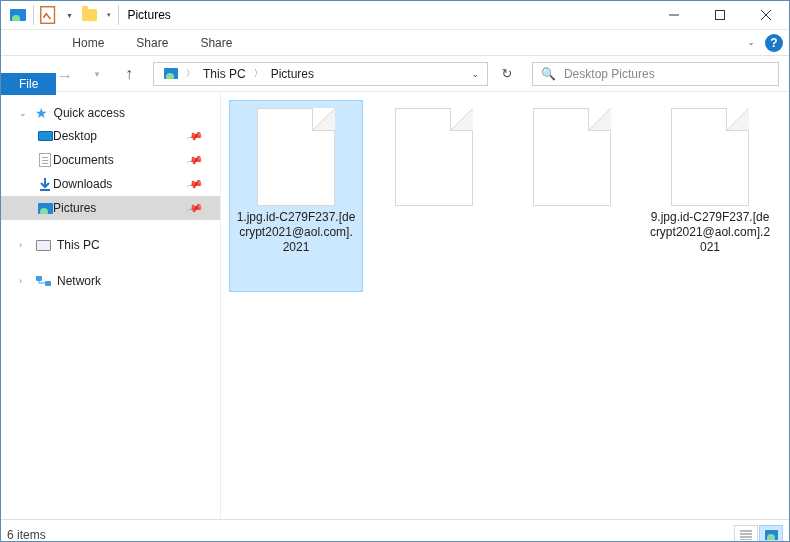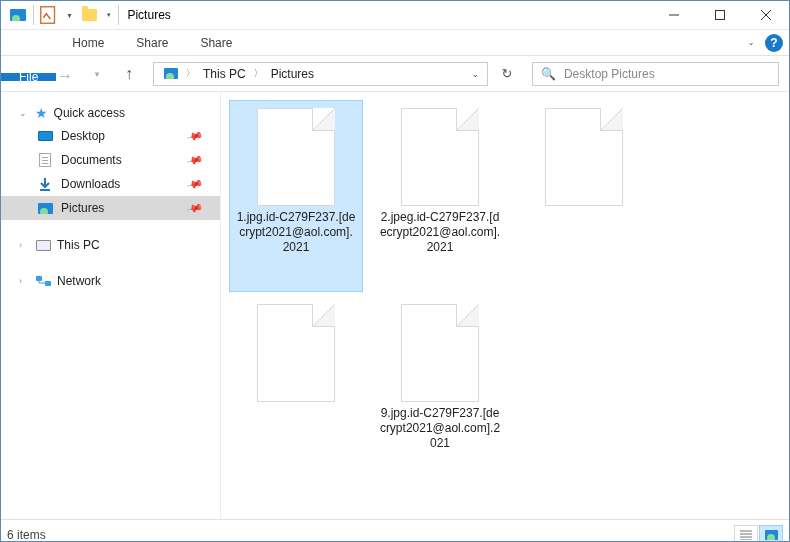--- a/index.html
+++ b/index.html
@@ -9,47 +9,47 @@
     .titlebar-icons { display: flex; align-items: center; padding-left: 6px; gap: 2px; }
     .tbi { width: 22px; height: 22px; display: flex; align-items: center; justify-content: center; font-size: 10px; }
     .tbi-sep { width: 1px; height: 20px; background: #d0d0d0; margin: 0 2px; }
     .dropdown-caret { font-size: 7px; color: #555; padding: 0 4px; }
     .title-text { font-size: 12px; color: #000; padding-left: 6px; }
     .win-controls { margin-left: auto; display: flex; }
     .win-btn { width: 46px; height: 29px; display: flex; align-items: center; justify-content: center; }
     .win-btn svg { width: 10px; height: 10px; }
     
     .ribbon { height: 26px; background: #fff; display: flex; align-items: stretch; border-bottom: 1px solid #e2e2e2; position: relative; }
-    .file-tab { background: #1979ca; color: #fff; font-size: 12px; padding: 4px 18px; display: flex; align-items: center; margin-top: 43px; }
+    .file-tab { background: #1979ca; color: #fff; font-size: 12px; padding: 11px 18px; display: flex; align-items: center; margin-top: 43px; }
     .ribbon-tab { font-size: 12px; color: #404040; padding: 0 16px; display: flex; align-items: center; }
     .ribbon-right { margin-left: auto; display: flex; align-items: center; padding-right: 6px; gap: 2px; }
     .ribbon-caret { font-size: 8px; color: #555; width: 24px; text-align: center; }
     .help-icon { width: 18px; height: 18px; border-radius: 50%; background: #1979ca; color: #fff; font-size: 12px; font-weight: bold; display: flex; align-items: center; justify-content: center; }
     
     .navbar { height: 36px; background: #fff; display: flex; align-items: center; padding: 0 10px 0 18px; gap: 4px; border-bottom: 1px solid #e8e8e8; }
     .nav-arrow { width: 28px; height: 28px; display:flex; align-items:center; justify-content:center; color: #aaa; font-size: 16px; }
     .nav-arrow.enabled { color: #555; }
     .breadcrumb { flex: 0 0 auto; display: flex; align-items: center; height: 24px; border: 1px solid #ccc; padding: 0 4px; width: 335px; margin-left: 6px; }
     .crumb { font-size: 12px; padding: 0 6px; color: #222; display: flex; align-items: center; gap: 6px; }
     .crumb-sep { color: #666; font-size: 9px; padding: 0 2px; }
     .bc-right { margin-left: auto; display: flex; align-items: center; gap: 10px; padding-right: 4px; color: #555; font-size: 9px; }
     .refresh { width: 30px; display:flex; justify-content:center; font-size:13px; color:#555; }
     .searchbox { flex: 1; height: 24px; border: 1px solid #ccc; display: flex; align-items: center; padding: 0 8px; margin-left: 6px; color: #888; font-size: 12px; gap: 8px; }
     
     .body { display: flex; height: 427px; }
     .sidebar { width: 220px; padding: 10px 0 0 18px; border-right: 1px solid #eee; overflow:hidden; }
-    .side-item { display: flex; align-items: center; height: 24px; font-size: 12px; color: #222; padding-left: 18px; gap: 8px; position: relative; }
+    .side-item { display: flex; align-items: center; height: 24px; font-size: 12px; color: #222; padding-left: 18px; position: relative; }
     .side-item.selected { background: #d9d9d9; margin-left:-18px; padding-left:36px; }
     .side-header { display: flex; align-items: center; height: 22px; font-size: 12px; color: #222; gap: 6px; }
     .side-header .caret { font-size: 9px; color: #888; width:10px; }
     .pin { margin-left: auto; margin-right: 18px; color: #888; font-size: 11px; transform: rotate(30deg); }
     .side-group-sp { height: 14px; }
     .ic { width: 16px; height: 14px; display: inline-flex; align-items:center; justify-content:center; }
     
-    .content { flex: 1; padding: 8px 0 0 8px; display: flex; flex-wrap: wrap; align-content: flex-start; gap: 4px 10px; }
+    .content { flex: 1; padding: 8px 0 0 8px; display: flex; flex-wrap: wrap; align-content: flex-start; gap: 4px 4px; }
     .file-item { width: 134px; height: 192px; display: flex; flex-direction: column; align-items: center; padding-top: 8px; }
     .file-item.selected { background: #cce8ff; border: 1px solid #99d1ff; padding-top:7px; }
     .file-icon { width: 78px; height: 98px; background: #fff; border: 1px solid #d8d8d8; position: relative; margin-bottom: 4px; }
     .file-icon::before { content: ''; position: absolute; top: -1px; right: -1px; width: 22px; height: 22px; background: linear-gradient(135deg, #fff 0%, #fff 48%, #d8d8d8 50%, #f4f4f4 52%, #f4f4f4 100%); border-left: 1px solid #d8d8d8; border-bottom: 1px solid #d8d8d8; }
     .file-label { font-size: 12px; color: #222; text-align: center; line-height: 15px; padding: 0 6px; word-break: break-all; }
     
     .statusbar { height: 31px; border-top: 1px solid #e0e0e0; display: flex; align-items: center; padding: 0 6px; font-size: 12px; color: #444; }
     .status-right { margin-left: auto; display: flex; gap: 1px; }
     .view-btn { width: 24px; height: 20px; border: 1px solid #d9d9d9; display: flex; align-items:center; justify-content:center; background:#fff; }
     .view-btn.active { background: #cce8ff; border-color:#99d1ff; }
@@ -202,24 +202,20 @@
     </div>
   </div>
 
   <div class="content" id="content">
       <div class="file-item selected">
         <div class="file-icon"></div>
         <div class="file-label">1.jpg.id-C279F237.[decrypt2021@aol.com].2021</div>
       </div>
       <div class="file-item">
         <div class="file-icon"></div>
-        <div class="file-label">2.jpeg.id-C279F237.[decrypt2021@aol.com].2021</div>
-      </div>
-      <div class="file-item">
-        <div class="file-icon"></div>
       </div>
       <div class="file-item">
         <div class="file-icon"></div>
       </div>
       <div class="file-item">
         <div class="file-icon"></div>
         <div class="file-label">9.jpg.id-C279F237.[decrypt2021@aol.com].2021</div>
       </div>
     </div>
 </div>

